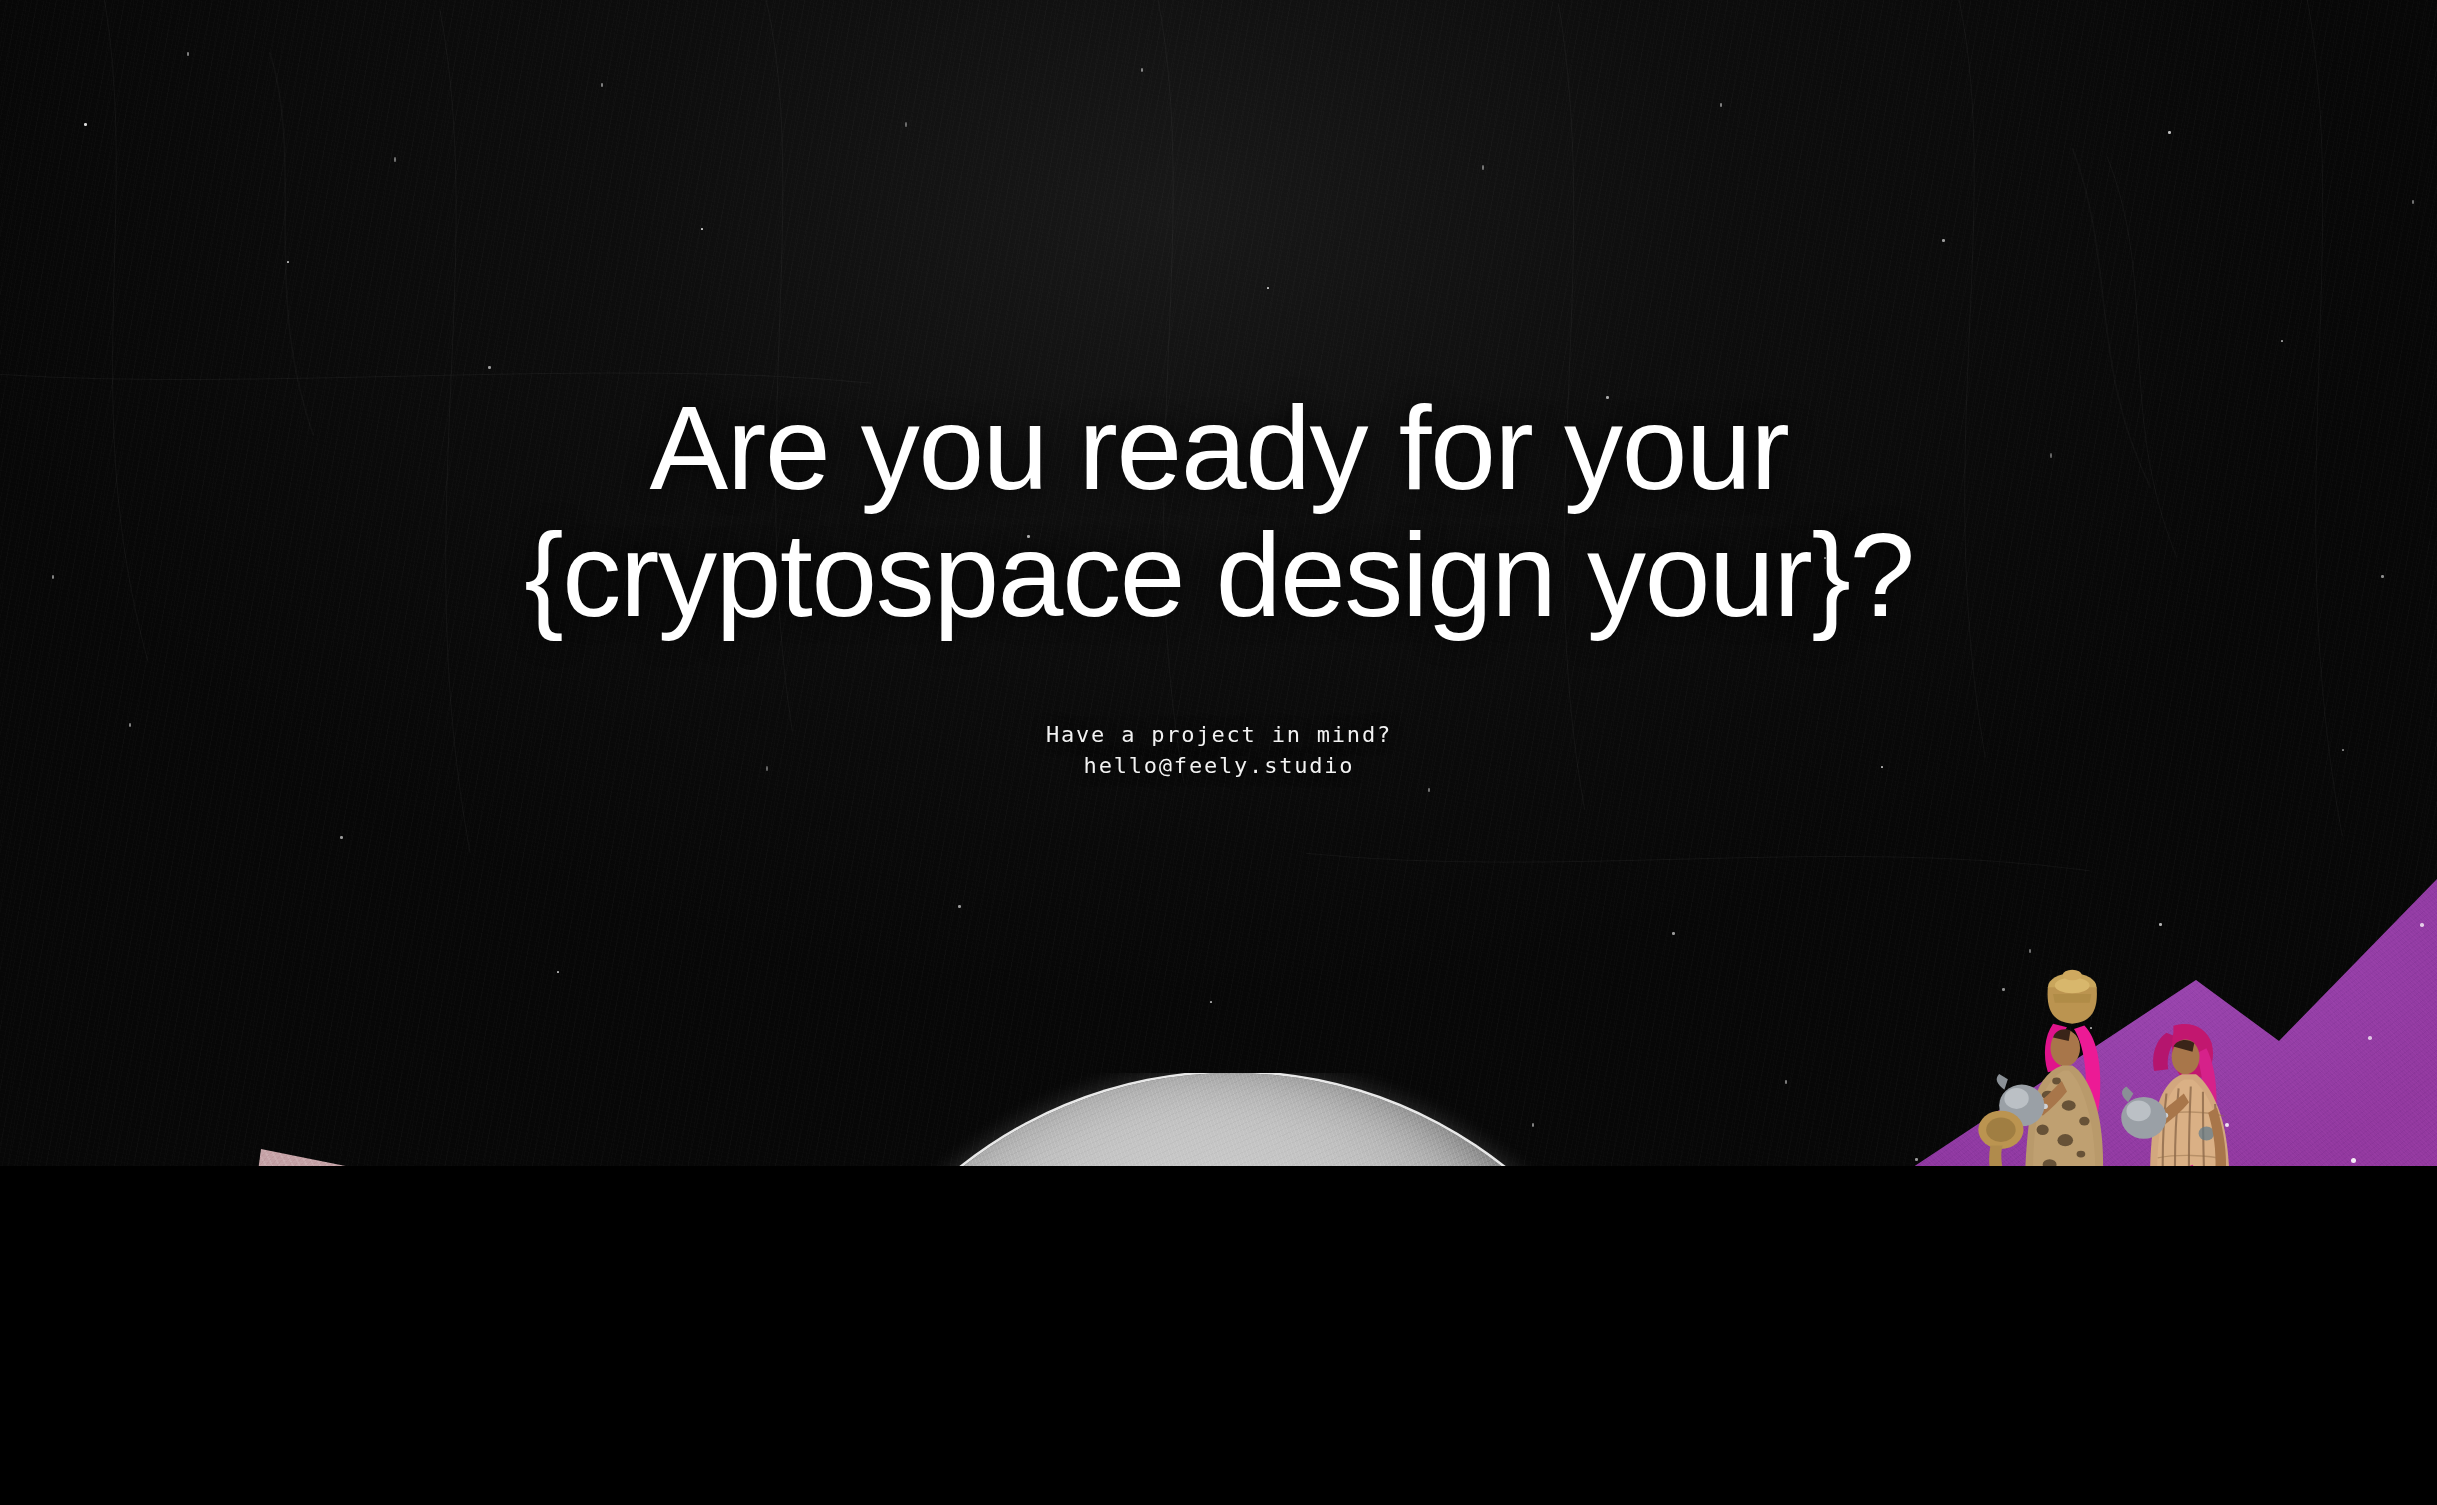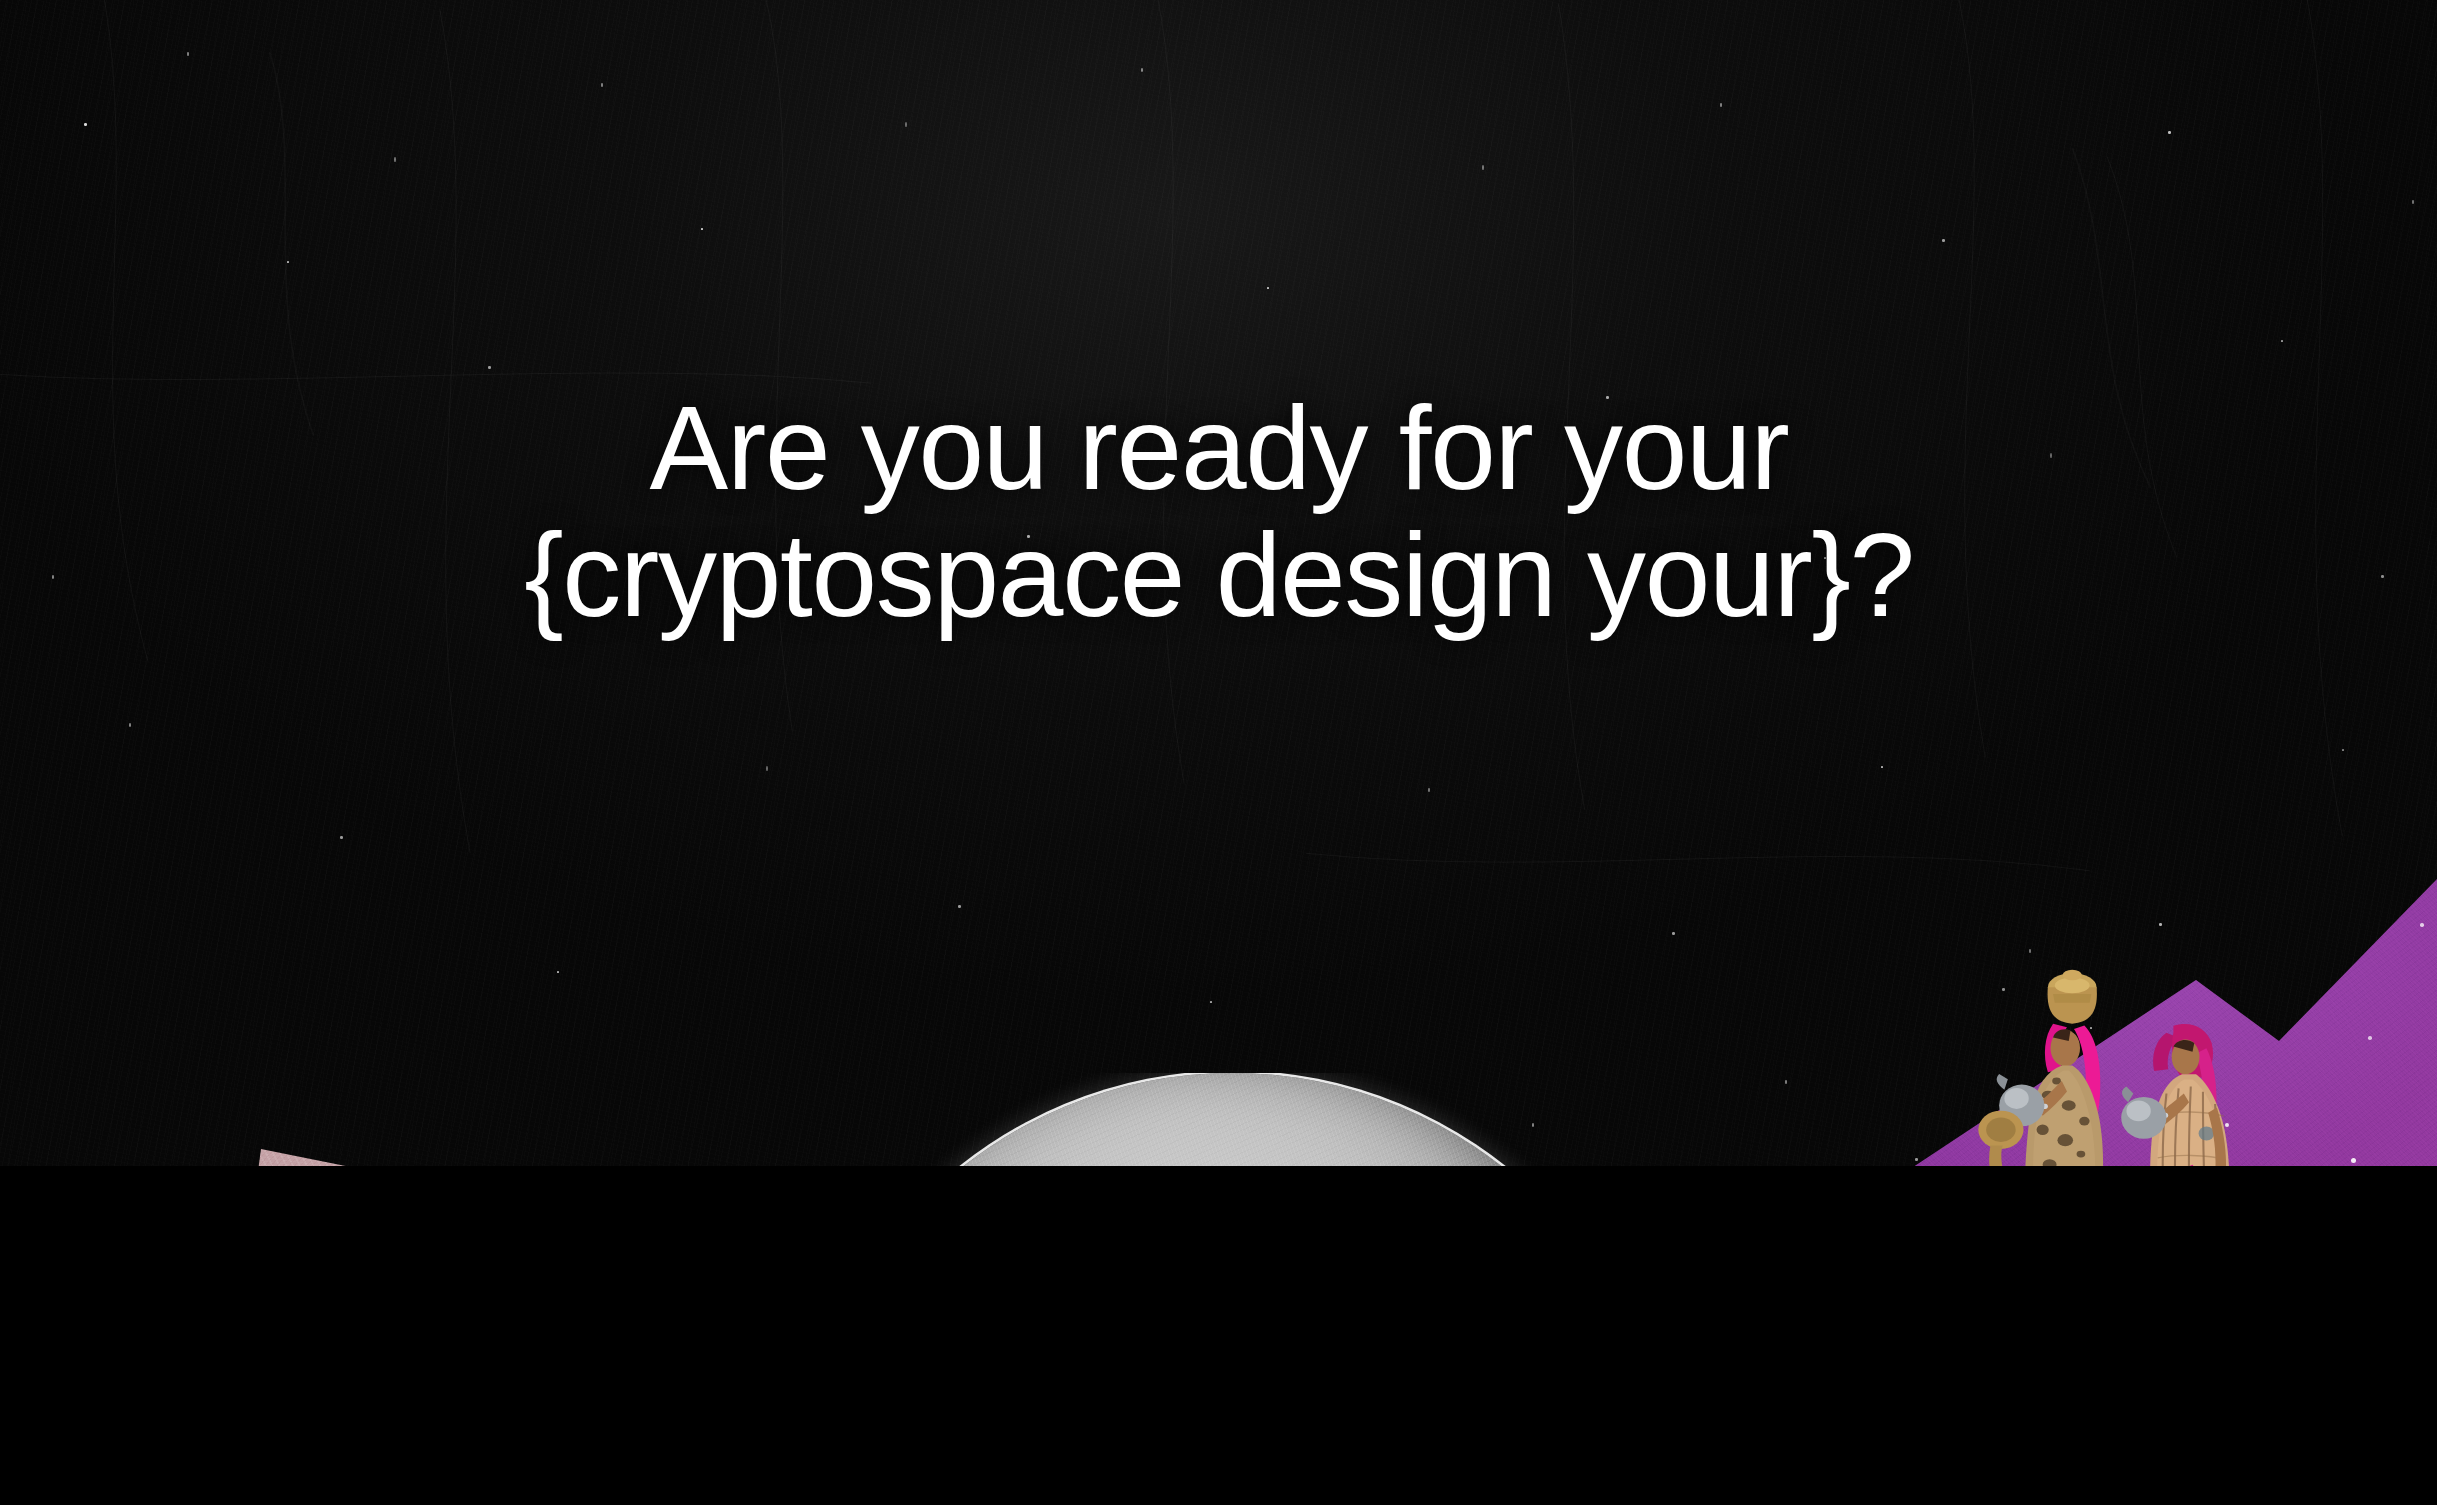--- a/index.html
+++ b/index.html
@@ -242,20 +242,22 @@
     <span class="st" style="left:1532px;top:1123px;width:1.7px;height:3.5px;opacity:.5"></span>
     <span class="st" style="left:1828px;top:1236px;width:1.7px;height:2.6px;opacity:.5"></span>
   </div>
 
   <h1 id="headline">
     <span class="ln">Are you ready for your</span>
     <span class="ln">{cryptospace design your}?</span>
   </h1>
 
   <div id="subtext">
+    <span class="ln">Have a project in mind?</span>
+    <span class="ln">hello@feely.studio</span>
   </div>
 
   <div id="moonwrap">
     <div id="moon"></div>
     <div id="moonrim"></div>
   </div>
 
   <div id="nebula">
     <span class="sp" style="left:1907px;top:1341px;width:5.2px;height:5.2px;opacity:.95"></span>
     <span class="sp" style="left:1972px;top:1271px;width:3.5px;height:3.5px;opacity:.8"></span>

